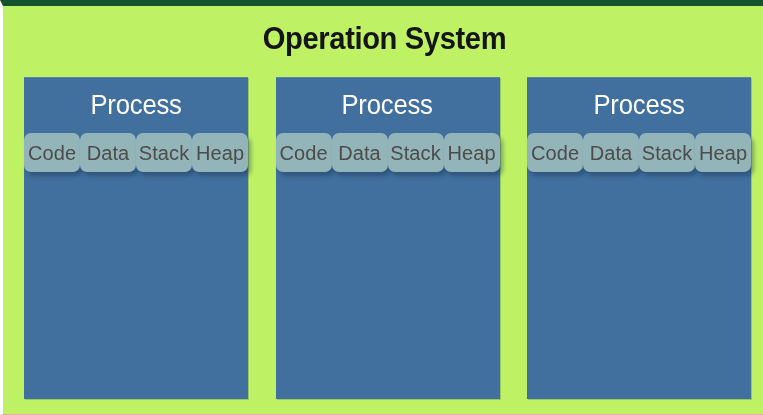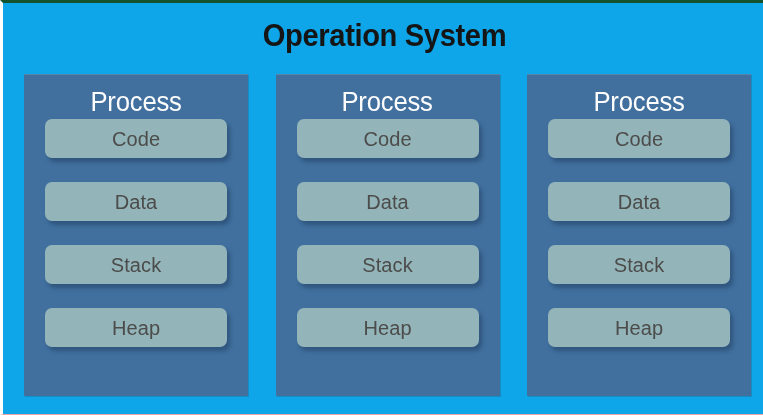--- a/index.html
+++ b/index.html
@@ -13,24 +13,24 @@
     height: 415px;
     overflow: hidden;
     font-family: "Liberation Sans", "DejaVu Sans", sans-serif;
   }
 
   
   #diagram-canvas {
     position: relative;
     width: 763px;
     height: 415px;
-    background: #0ea5e9;
+    background: #bef264;
     box-sizing: border-box;
     border-left: 3px solid #ffffff;
-    border-top: 3px solid #14532d;
+    border-top: 6px solid #14532d;
     border-bottom: 1px solid #e9a6a5;
     overflow: hidden;
   }
 
   
   #os-title {
     position: absolute;
     top: 14px;
     left: 0;
     width: 763px;
@@ -78,23 +78,23 @@
     line-height: 34px;
     color: #fdfdfd;
     font-weight: normal;
     letter-spacing: -0.2px;
     font-family: "Liberation Sans Narrow", "Liberation Sans", "DejaVu Sans", sans-serif;
     transform: scaleX(0.95);
     white-space: nowrap;
   }
 
   .segment-list {
+    margin-top: 11px;
     width: 100%;
     display: flex;
-    flex-direction: column;
     align-items: center;
   }
 
   .segment-box {
     width: 182px;
     height: 39px;
     margin-bottom: 24px;
     background: #93b4b9;
     border-radius: 7px;
     display: flex;

